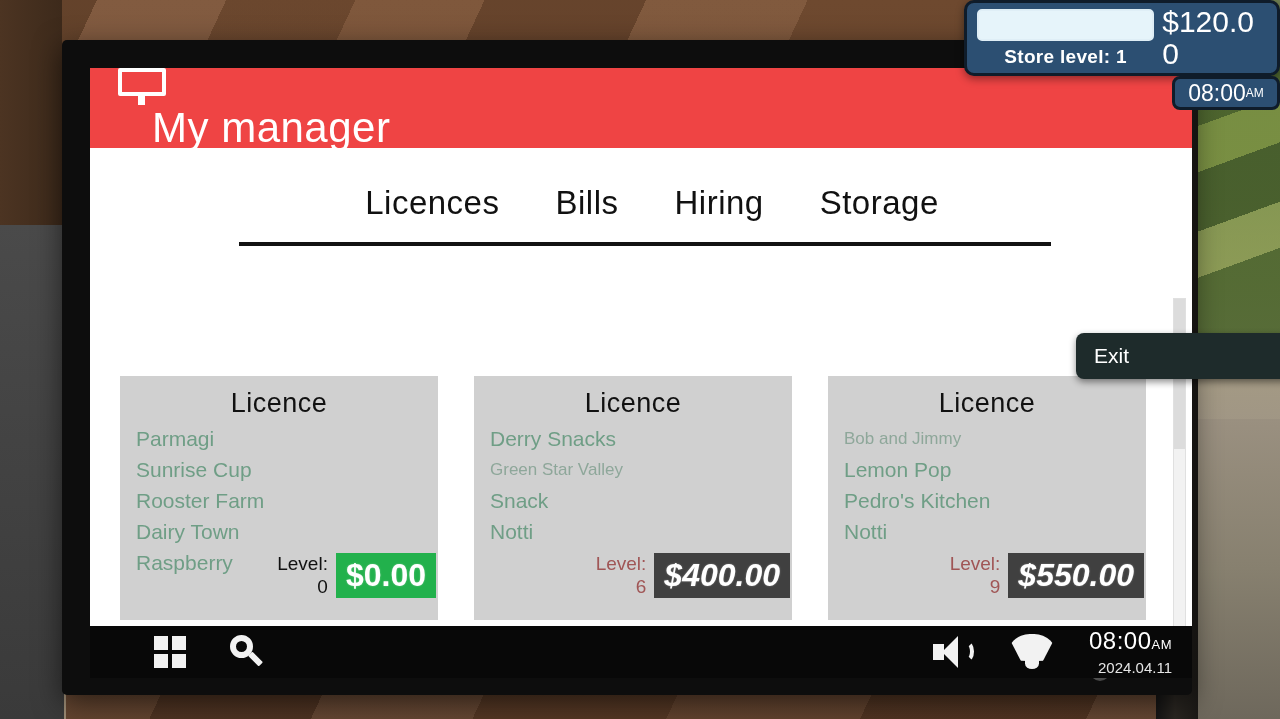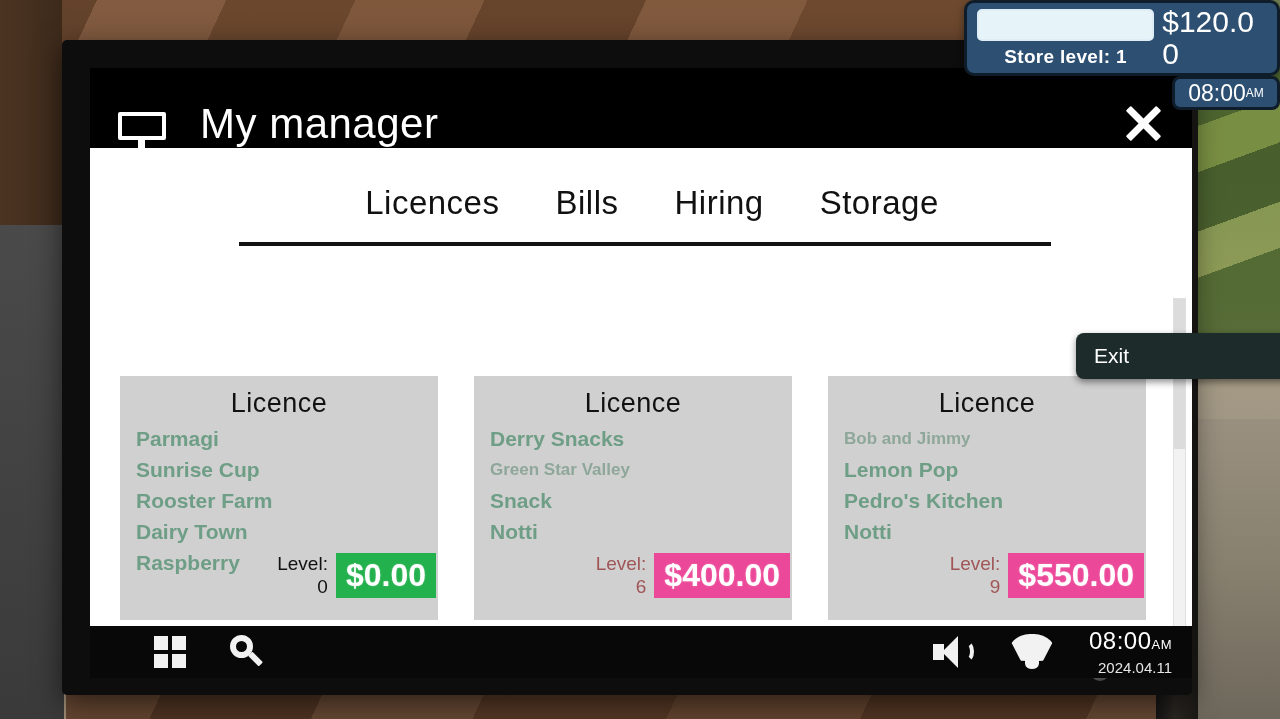--- a/index.html
+++ b/index.html
@@ -53,22 +53,22 @@
     background:#0d0d0d; border-radius:5px;
     box-shadow:0 8px 28px rgba(0,0,0,.55);
   }
   .screen{
     position:absolute; left:28px; top:28px; width:1102px; height:610px;
     background:#ffffff; overflow:hidden;
   }
 
   
   .win-header{
-    position:relative; height:80px; background:#000000;
-    display:flex; align-items:flex-end; padding:0 24px 0 28px;
+    position:relative; height:80px; background:#ef4444;
+    display:flex; align-items:flex-start; padding:0 24px 0 28px;flex-direction:column;
   }
   .monitor-icon{ width:48px; height:36px; position:relative; flex:0 0 auto; }
   .monitor-icon .box{
     position:absolute; left:0; top:0; width:48px; height:28px;
     border:4px solid #fff; border-radius:2px;
   }
   .monitor-icon .foot{
     position:absolute; left:20px; top:28px; width:7px; height:9px; background:#fff;
   }
   .win-title{
@@ -105,40 +105,40 @@
     display:flex; flex-wrap:wrap; gap:36px; overflow:hidden;
   }
   .card{
     width:318px; height:244px; background:#d0d0d0; position:relative;
     flex:0 0 auto; padding:12px 16px 0;
   }
   .card-title{
     text-align:center; font-size:27px; color:#111; letter-spacing:.5px;
     margin-bottom:4px;
   }
-  .card-items{ display:flex; flex-direction:column;font-weight:bold; }
+  .card-items{ display:flex; flex-direction:column; }
   .card-items .item{
     font-size:21px; color:#6f9e86; line-height:31px; white-space:nowrap;
   }
   .card-items .item.small{ font-size:17px; color:#8ea79a; }
   .card-footer{
     position:absolute; right:2px; bottom:22px;
     display:flex; align-items:center; gap:8px;
   }
   .level-wrap{
     text-align:right; font-size:19px; line-height:23px; color:#111;
   }
   .level-wrap.red{ color:#a05656; }
   .price{
     font-size:32px; font-weight:bold; color:#fff; padding:4px 10px;
     text-shadow:0 0 2px rgba(255,255,255,.35);
     white-space:nowrap;
   }
   .price.bright{ background:#22b14c; }
-  .price.muted{ background:#ec4899; }
+  .price.muted{ background:#404040;font-style:italic; }
 
   
   .scrollbar{
     position:absolute; right:6px; top:150px; width:13px; height:440px;
     background:#f2f2f2; border:1px solid #e0e0e0;
   }
   .scroll-thumb{
     position:absolute; left:0; top:0; width:11px; height:150px; background:#dcdcdc;
   }
 

